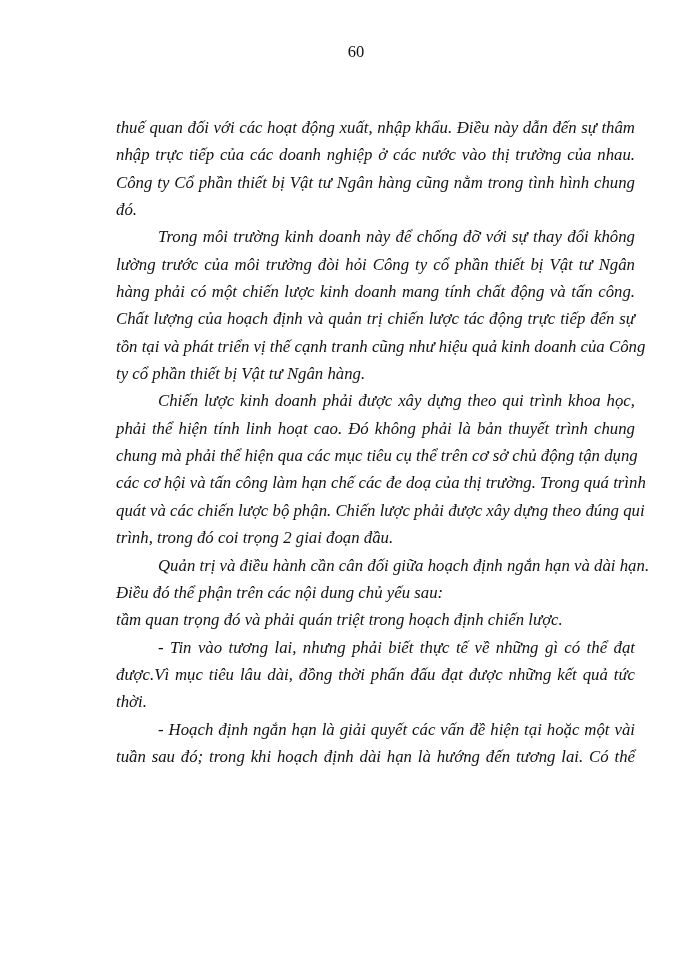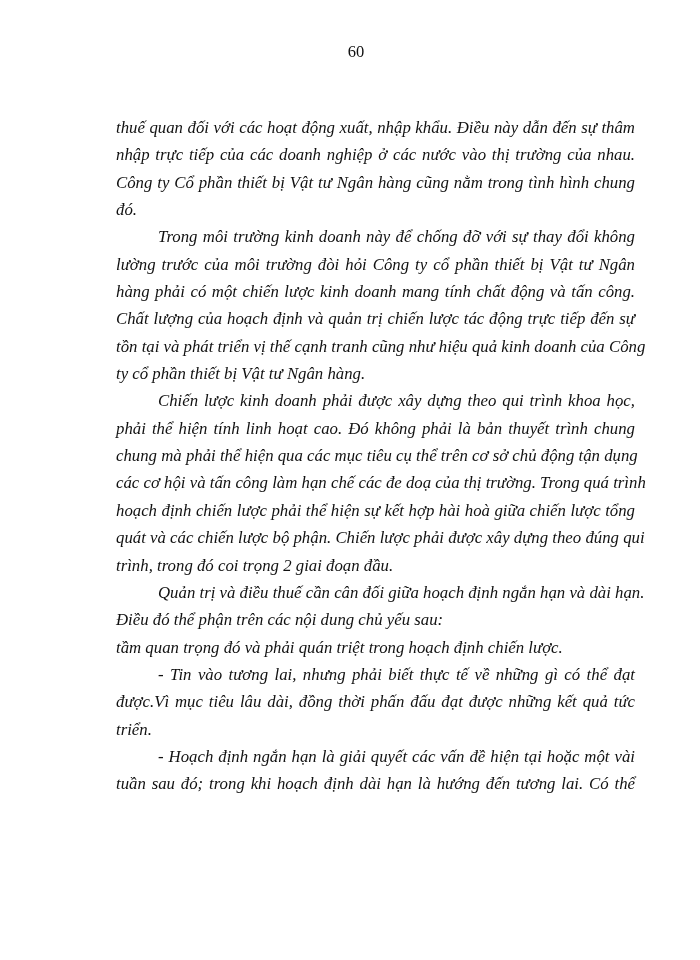--- a/index.html
+++ b/index.html
@@ -61,24 +61,23 @@
   <span class="line indent">Trong môi trường kinh doanh này để chống đỡ với sự thay đổi không</span>
   <span class="line">lường trước của môi trường đòi hỏi Công ty cổ phần thiết bị Vật tư Ngân</span>
   <span class="line">hàng phải có một chiến lược kinh doanh mang tính chất động và tấn công.</span>
   <span class="line">Chất lượng của hoạch định và quản trị chiến lược tác động trực tiếp đến sự</span>
   <span class="line">tồn tại và phát triển vị thế cạnh tranh cũng như hiệu quả kinh doanh của Công</span>
   <span class="line last">ty cổ phần thiết bị Vật tư Ngân hàng.</span>
   <span class="line indent">Chiến lược kinh doanh phải được xây dựng theo qui trình khoa học,</span>
   <span class="line">phải thể hiện tính linh hoạt cao. Đó không phải là bản thuyết trình chung</span>
   <span class="line">chung mà phải thể hiện qua các mục tiêu cụ thể trên cơ sở chủ động tận dụng</span>
   <span class="line">các cơ hội và tấn công làm hạn chế các đe doạ của thị trường. Trong quá trình</span>
-  <span class="line">hoạch định chiến lược phải thể hiện sự kết hợp hài hoà giữa chiến lược tổng</span>
   <span class="line">quát và các chiến lược bộ phận. Chiến lược phải được xây dựng theo đúng qui</span>
   <span class="line last">trình, trong đó coi trọng 2 giai đoạn đầu.</span>
-  <span class="line indent">Quản trị và điều thuế cần cân đối giữa hoạch định ngắn hạn và dài hạn.</span>
+  <span class="line indent">Quản trị và điều hành cần cân đối giữa hoạch định ngắn hạn và dài hạn.</span>
   <span class="line last">Điều đó thể phận trên các nội dung chủ yếu sau:</span>
   <span class="line last">tầm quan trọng đó và phải quán triệt trong hoạch định chiến lược.</span>
   <span class="line indent">-  Tin vào tương lai, nhưng phải biết thực tế về những gì có thể đạt</span>
   <span class="line">được.Vì mục tiêu lâu dài, đồng thời phấn đấu đạt được những kết quả tức</span>
-  <span class="line last">triển.</span>
+  <span class="line last">thời.</span>
   <span class="line indent">-  Hoạch định ngắn hạn là giải quyết các vấn đề hiện tại hoặc một vài</span>
   <span class="line">tuần sau đó; trong khi hoạch định dài hạn là hướng đến tương lai. Có thể</span>
 </div>
 
 </body></html>

